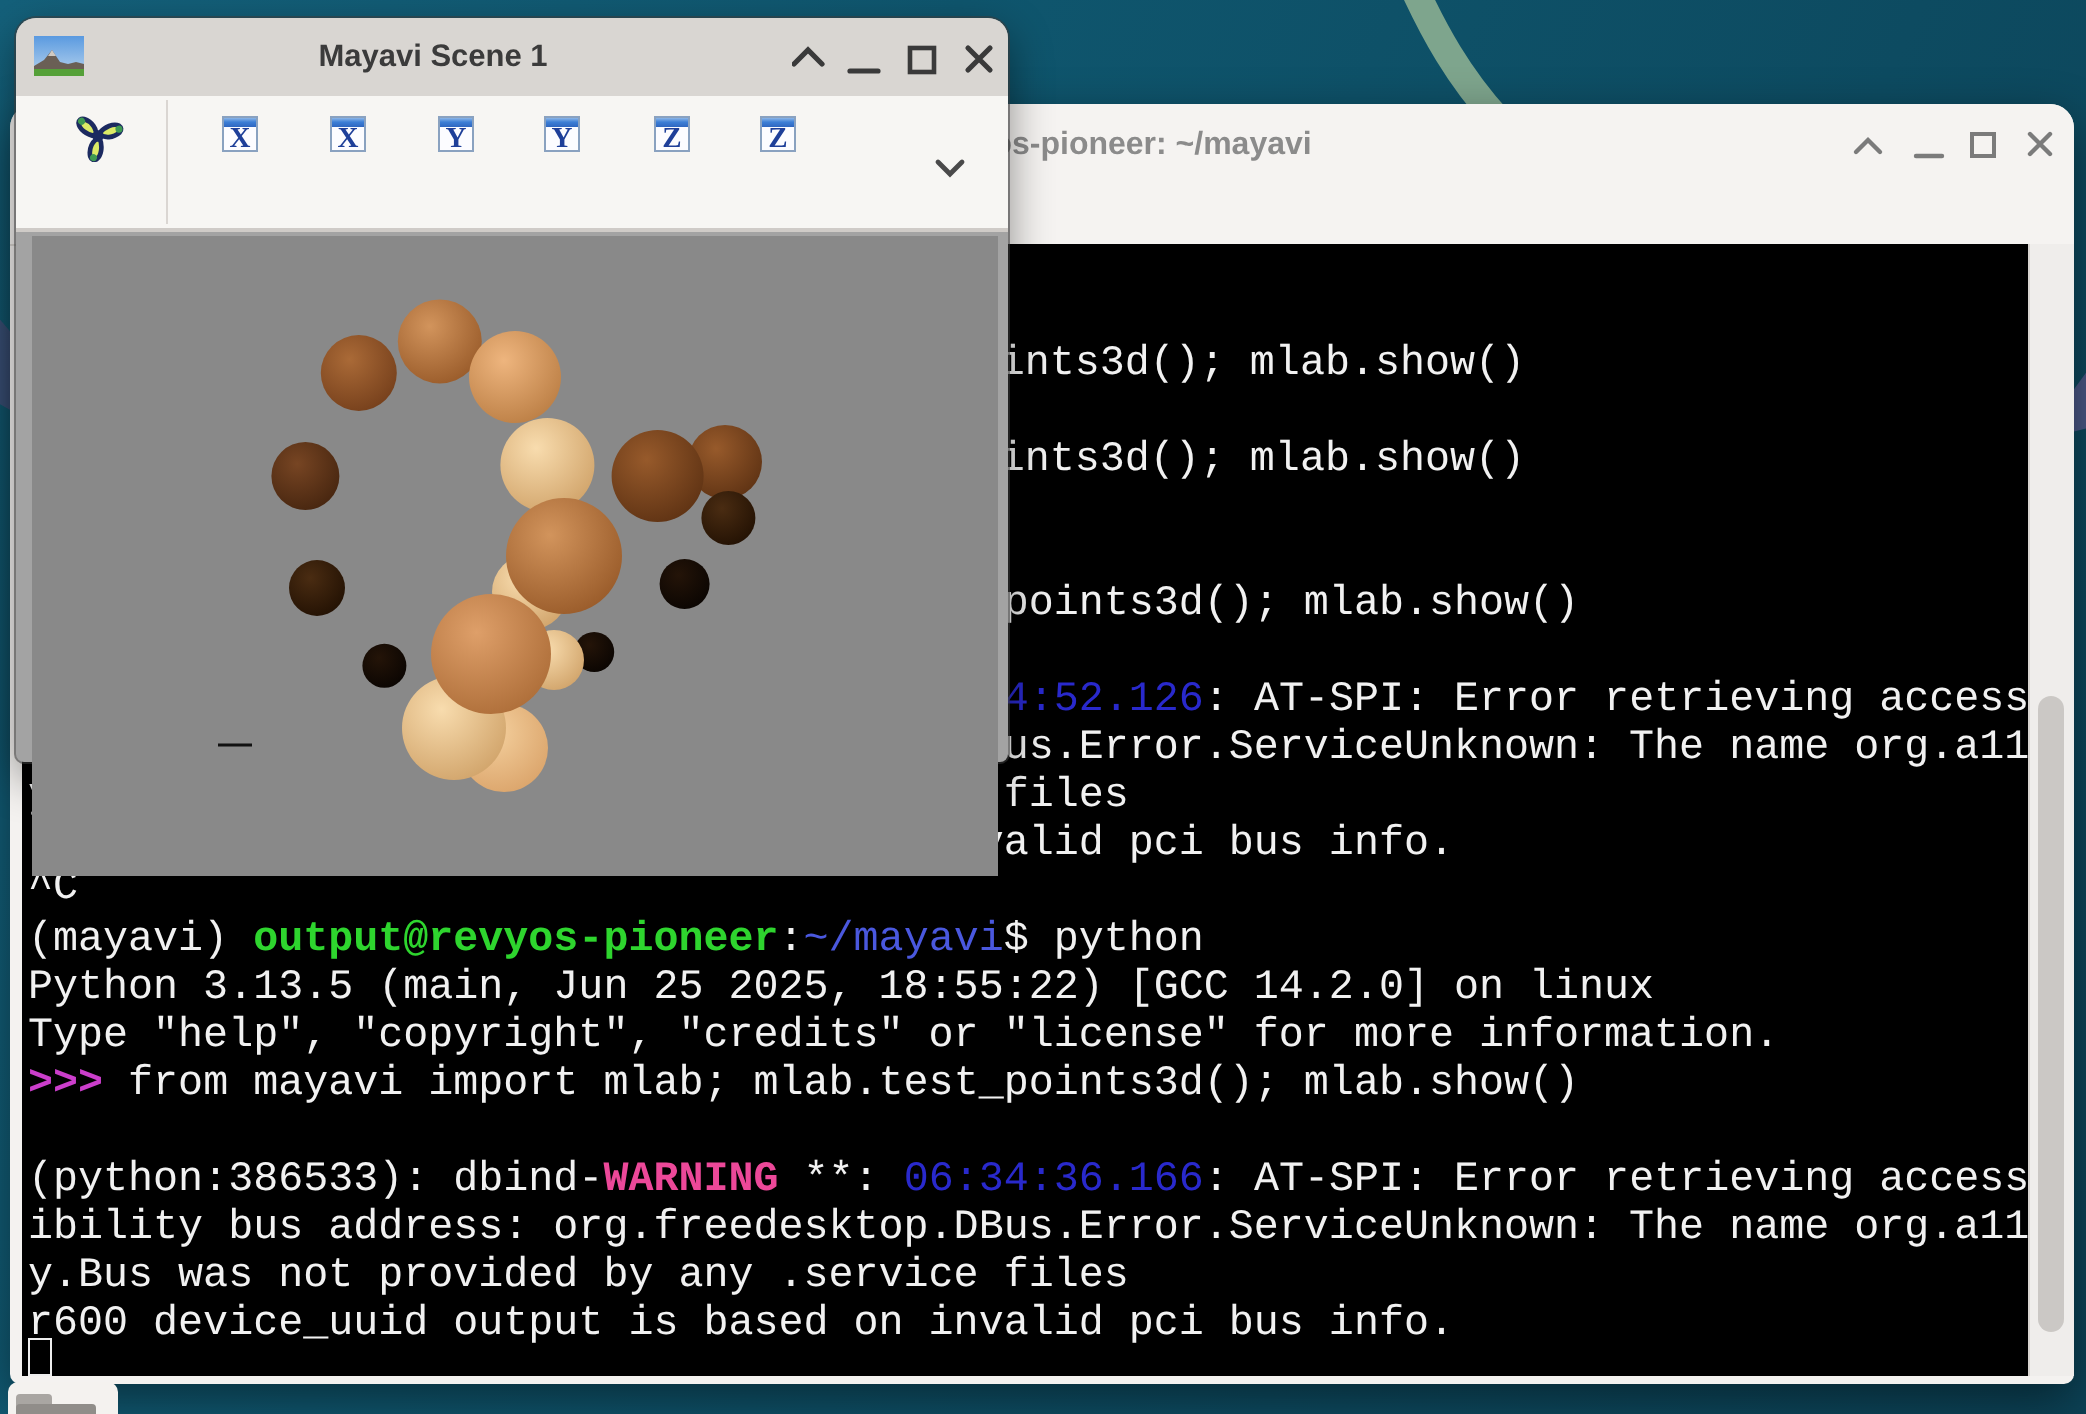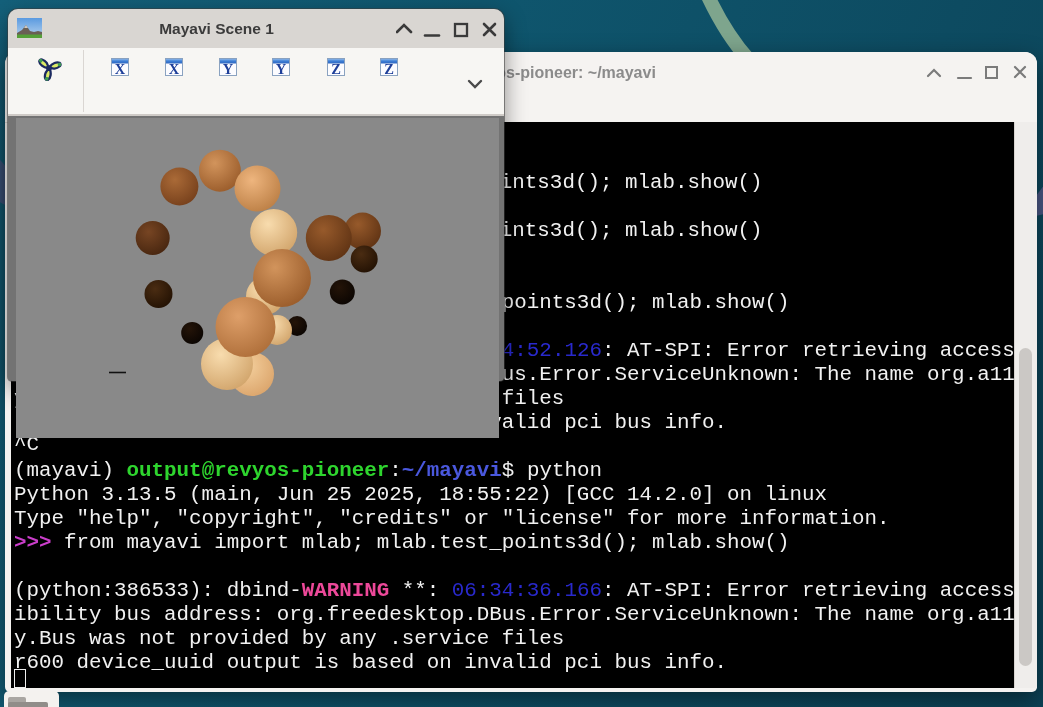--- a/index.html
+++ b/index.html
@@ -18,27 +18,27 @@
 #tcontent{position:absolute;left:6px;top:70px;width:1003px;height:566px;
   background:#000;overflow:hidden;
   font-family:"Liberation Mono",monospace;font-size:20.85px;line-height:24px;
   color:#f1f1f1;white-space:pre;}
 .row{position:absolute;left:3px;height:24px;}
 #tscroll{position:absolute;left:1009px;top:70px;width:23px;height:566px;
   background:#efedeb;border-left:1px solid #d8d4d0;box-sizing:border-box;}
 #thumb{position:absolute;left:4px;top:226px;width:13px;height:318px;
   background:#cbc8c5;border-radius:7px;}
 .grn{color:#2ed52e;font-weight:bold;}
-.blu{color:#4a58de;font-weight:bold;}
+.blu{color:#4a58de;font-weight:normal;}
 .mag{color:#cb3ecb;font-weight:bold;}
 .yel{color:#ec4899;font-weight:bold;margin-top:24px;}
 .tbl{color:#2929cc;}
 
 #mayavi{position:absolute;left:8px;top:9px;width:496px;height:372px;
-  background:#737373;border-radius:10px 10px 4px 4px;
+  background:#a3a3a3;border-radius:10px 10px 4px 4px;
   box-shadow:0 0 0 1px rgba(60,60,60,0.55),0 8px 22px rgba(0,0,0,0.45);}
 #mtitle{position:absolute;left:0;top:0;width:100%;height:39px;
   background:#d9d6d2;border-radius:10px 10px 0 0;}
 #mtitletext{position:absolute;left:0;top:0;width:417px;text-align:center;
   line-height:39px;font-weight:bold;font-size:15.5px;color:#3b3b3b;}
 #mtoolbar{position:absolute;left:0;top:39px;width:100%;height:68px;
   background:#f7f6f3;border-bottom:2px solid #cfcbc7;box-sizing:border-box;}
 #msep{position:absolute;left:75px;top:41px;width:1px;height:62px;background:#dad6d2;}
 #mscene{position:absolute;left:8px;top:109px;width:483px;height:320px;background:#898989;}
 </style>

